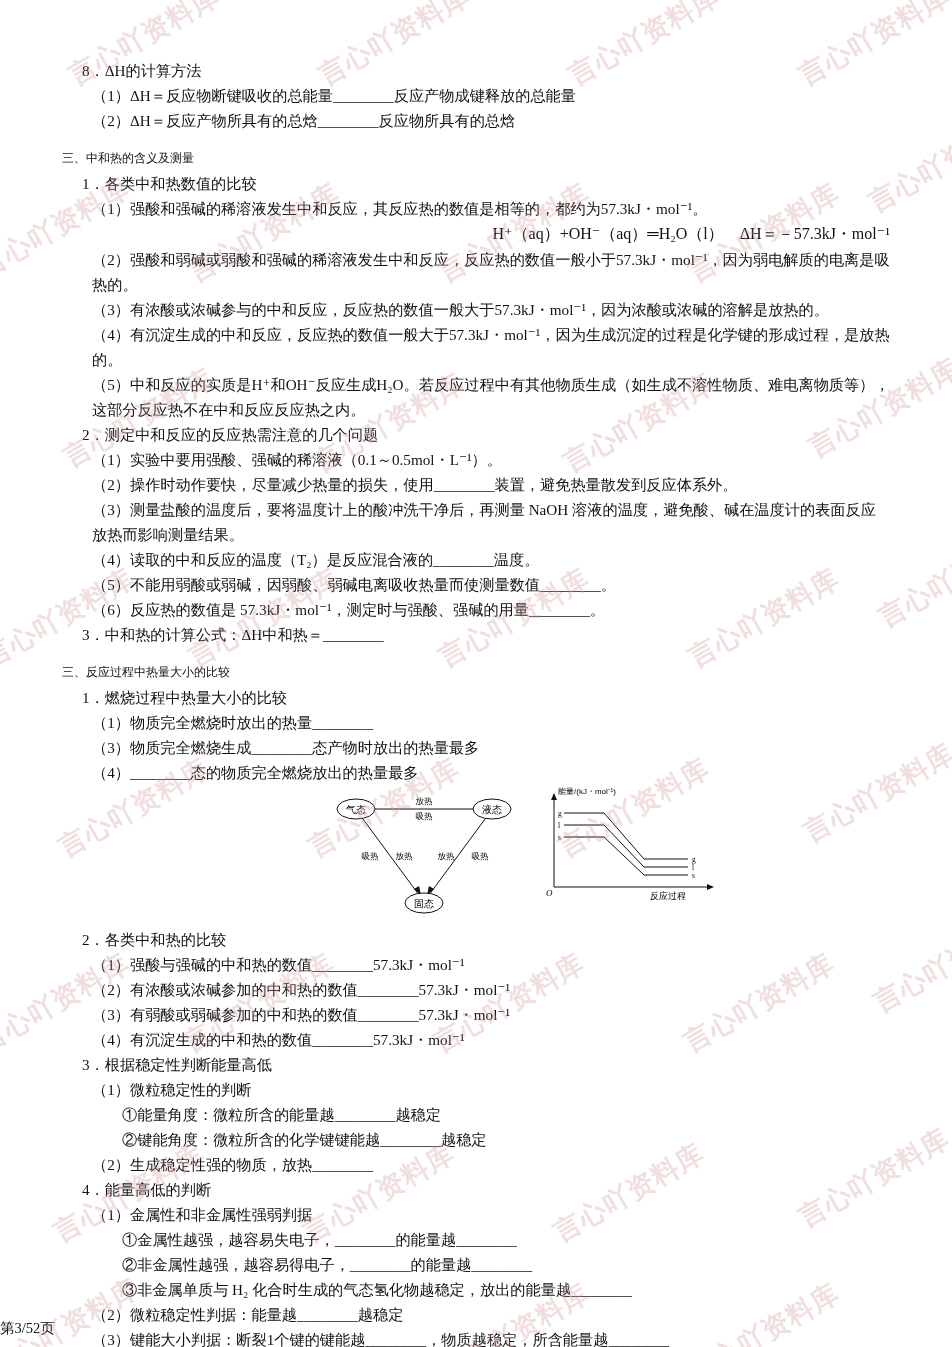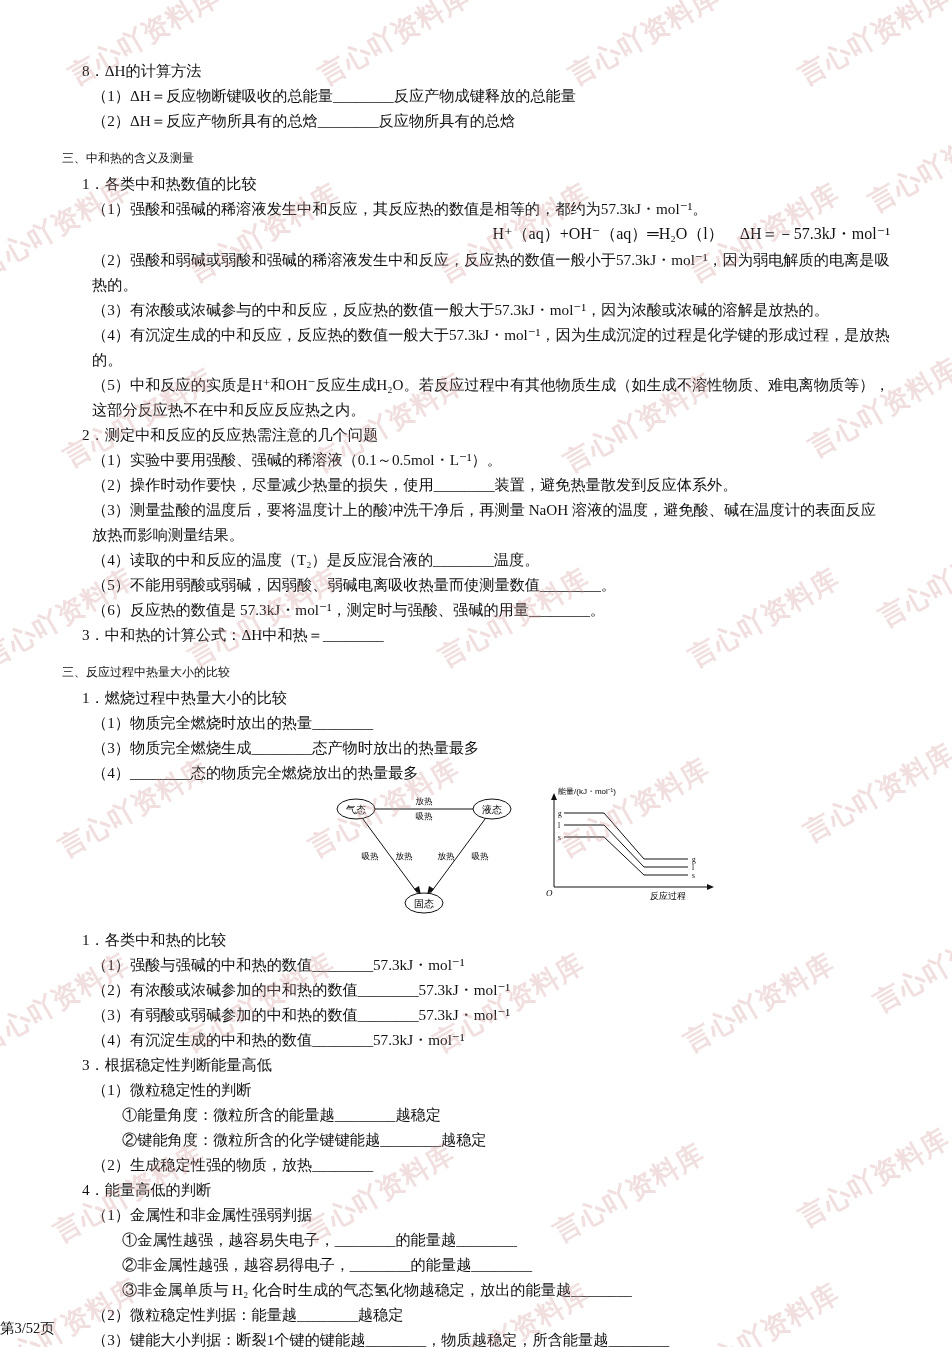--- a/index.html
+++ b/index.html
@@ -207,21 +207,21 @@
 
       <line x1="112" y1="76" x2="156" y2="76" stroke="#111" stroke-width="1"></line>
       <line x1="112" y1="84" x2="156" y2="84" stroke="#111" stroke-width="1"></line>
       <line x1="112" y1="92" x2="156" y2="92" stroke="#111" stroke-width="1"></line>
       <text x="160" y="79" font-size="7.5" font-family="'Liberation Serif',serif">g</text>
       <text x="160" y="87" font-size="7.5" font-family="'Liberation Serif',serif">l</text>
       <text x="160" y="95" font-size="7.5" font-family="'Liberation Serif',serif">s</text>
     </svg>
   </div>
 
-  <div class="line l1">1．各类中和热的比较</div>
+  <div class="line l1">2．各类中和热的比较</div>
   <div class="line l2">（1）强酸与强碱的中和热的数值________57.3kJ・mol⁻¹</div>
   <div class="line l2">（2）有浓酸或浓碱参加的中和热的数值________57.3kJ・mol⁻¹</div>
   <div class="line l2">（3）有弱酸或弱碱参加的中和热的数值________57.3kJ・mol⁻¹</div>
   <div class="line l2">（4）有沉淀生成的中和热的数值________57.3kJ・mol⁻¹</div>
 
   <div class="line l1">3．根据稳定性判断能量高低</div>
   <div class="line l2">（1）微粒稳定性的判断</div>
   <div class="line l3">①能量角度：微粒所含的能量越________越稳定</div>
   <div class="line l3">②键能角度：微粒所含的化学键键能越________越稳定</div>
   <div class="line l2">（2）生成稳定性强的物质，放热________</div>

